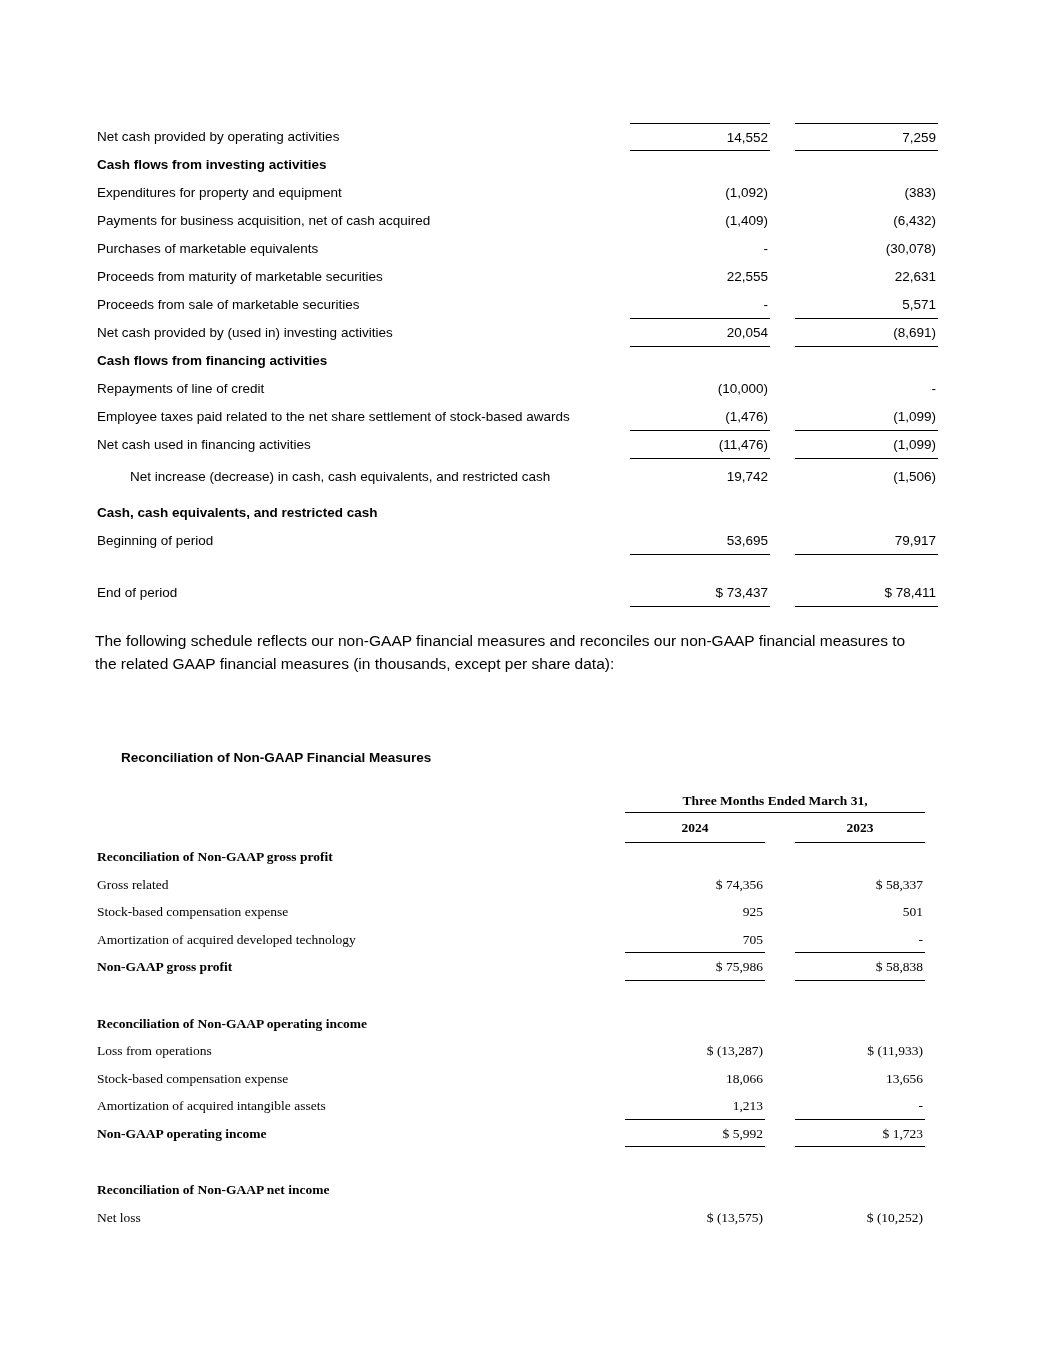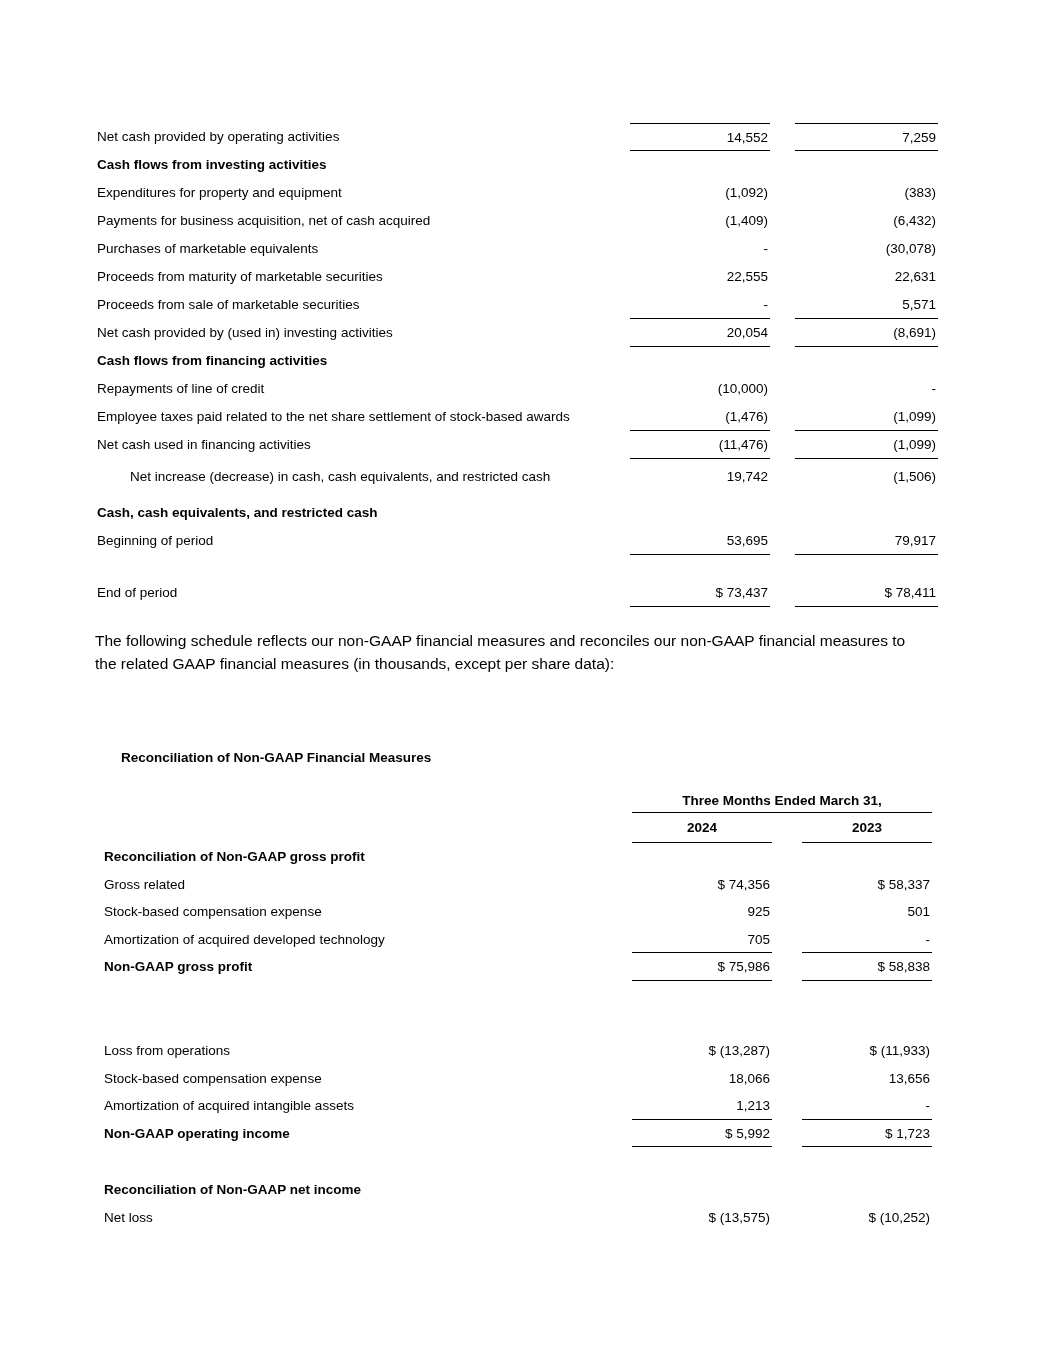--- a/index.html
+++ b/index.html
@@ -6,21 +6,21 @@
   html, body { background:#ffffff; }
   body {
     width:1055px; height:1365px;
     font-family:"Liberation Sans","DejaVu Sans",sans-serif;
     color:#000;
   }
   .page { position:relative; width:1055px; height:1365px; overflow:hidden; background:#fff; }
 
   .fin-table { position:absolute; font-size:13.5px; }
   #cashflow-table { left:97px; top:123px; width:841px; }
-  #ngaap-table   { left:104px; top:789px; width:828px; }
+  #ngaap-table   { left:97px; top:789px; width:828px;font-family:Liberation Serif, serif; }
 
   .trow { display:flex; align-items:stretch; height:28px; line-height:28px; white-space:nowrap; }
   #ngaap-table .trow { height:27.5px; line-height:27.5px; }
   .tlabel { flex:1; overflow:hidden; }
   .bold .tlabel { font-weight:bold; }
   .tnum { text-align:right; padding-right:2px; }
 
   #cashflow-table .c1 { width:140px; }
   #cashflow-table .gap { width:25px; }
   #cashflow-table .c2 { width:143px; }
@@ -203,20 +203,21 @@
           <div class="gap"></div>
           <div class="tnum c2 lb">-</div>
         </div>
         <div class="trow bold">
           <div class="tlabel">Non-GAAP gross profit</div>
           <div class="tnum c1 lb">$ 75,986</div>
           <div class="gap"></div>
           <div class="tnum c2 lb">$ 58,838</div>
         </div>
         <div class="trow bold" style="margin-top: 29px;">
+          <div class="tlabel">Reconciliation of Non-GAAP operating income</div>
           <div class="tnum c1"></div>
           <div class="gap"></div>
           <div class="tnum c2"></div>
         </div>
         <div class="trow">
           <div class="tlabel">Loss from operations</div>
           <div class="tnum c1">$ (13,287)</div>
           <div class="gap"></div>
           <div class="tnum c2">$ (11,933)</div>
         </div>

